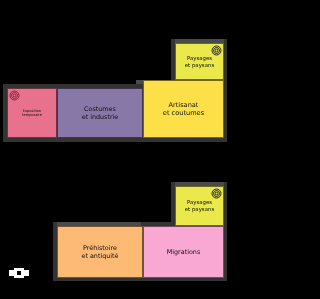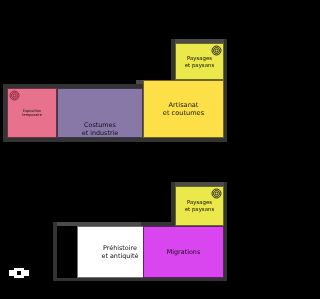--- a/index.html
+++ b/index.html
@@ -16,27 +16,27 @@
   .wall{position:absolute;background:#333;}
   .wall.light{background:#4a4a4a;}
 
   .stairs{position:absolute;background:#fff;}
 
   .spiral{position:absolute;width:11px;height:11px;}
   .spiral svg{display:block;width:11px;height:11px;}
 
   
   #r-expo      {left:7px;  top:88px;  width:50px;  height:50px; background:#e8718d; font-size:3.6px;}
-  #r-costumes  {left:57px; top:88px;  width:86px;  height:50px; background:#8878a8; font-size:6.4px;align-items:flex-end;}
+  #r-costumes  {left:57px; top:88px;  width:86px;  height:50px; background:#8878a8; font-size:6.4px;}
   #r-artisanat {left:143px;top:80px;  width:81px;  height:58px; background:#fde047; font-size:6.6px;}
   #r-paysages1 {left:175px;top:43px;  width:49px;  height:37px; background:#eae84a; font-size:5.4px;}
 
   
-  #r-prehist   {left:57px; top:226px; width:86px;  height:52px; background:#ffffff; font-size:6.4px;margin-left:20px;}
-  #r-migrations{left:143px;top:226px; width:81px;  height:52px; background:#d946ef; font-size:6.4px;}
+  #r-prehist   {left:57px; top:226px; width:86px;  height:52px; background:#fdba74; font-size:6.4px;}
+  #r-migrations{left:143px;top:226px; width:81px;  height:52px; background:#f9a8d4; font-size:6.4px;}
   #r-paysages2 {left:175px;top:186px; width:49px;  height:40px; background:#eae84a; font-size:5.4px;}
 </style>
 </head>
 <body>
 
 <div id="plan">
 
   <div class="wall light" style="left:175px;top:39px;width:49px;height:4px;"></div>
   <div class="wall" style="left:171px;top:39px;width:4px;height:43px;"></div>
   <div class="wall" style="left:224px;top:39px;width:3px;height:101px;"></div>

